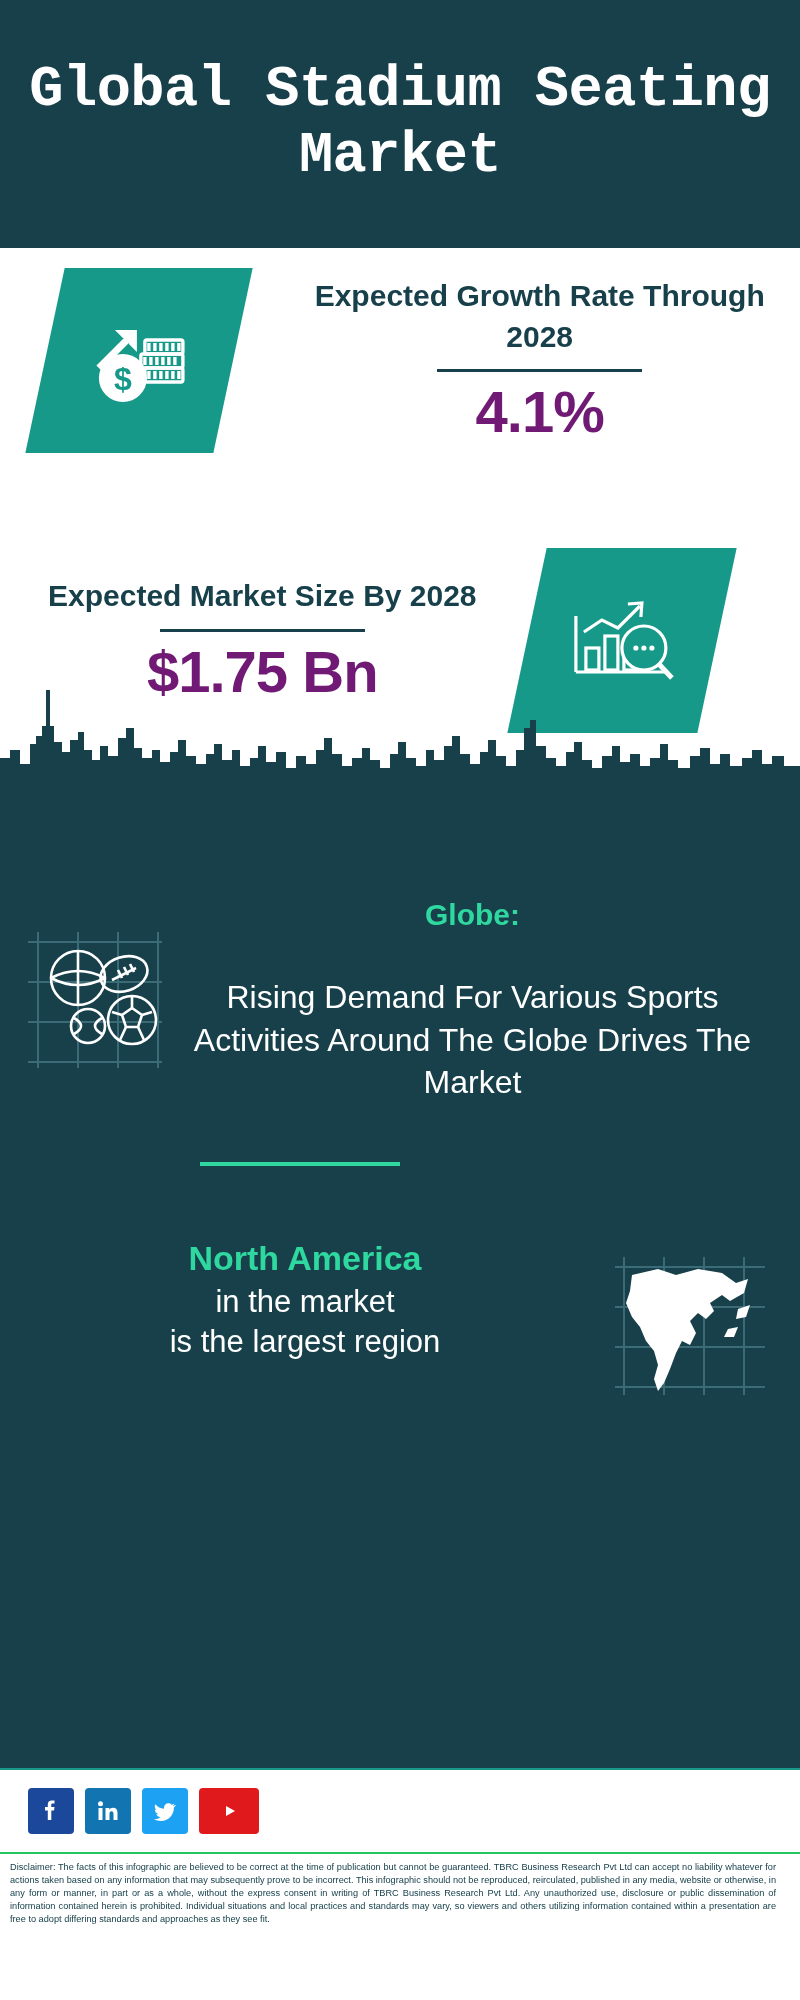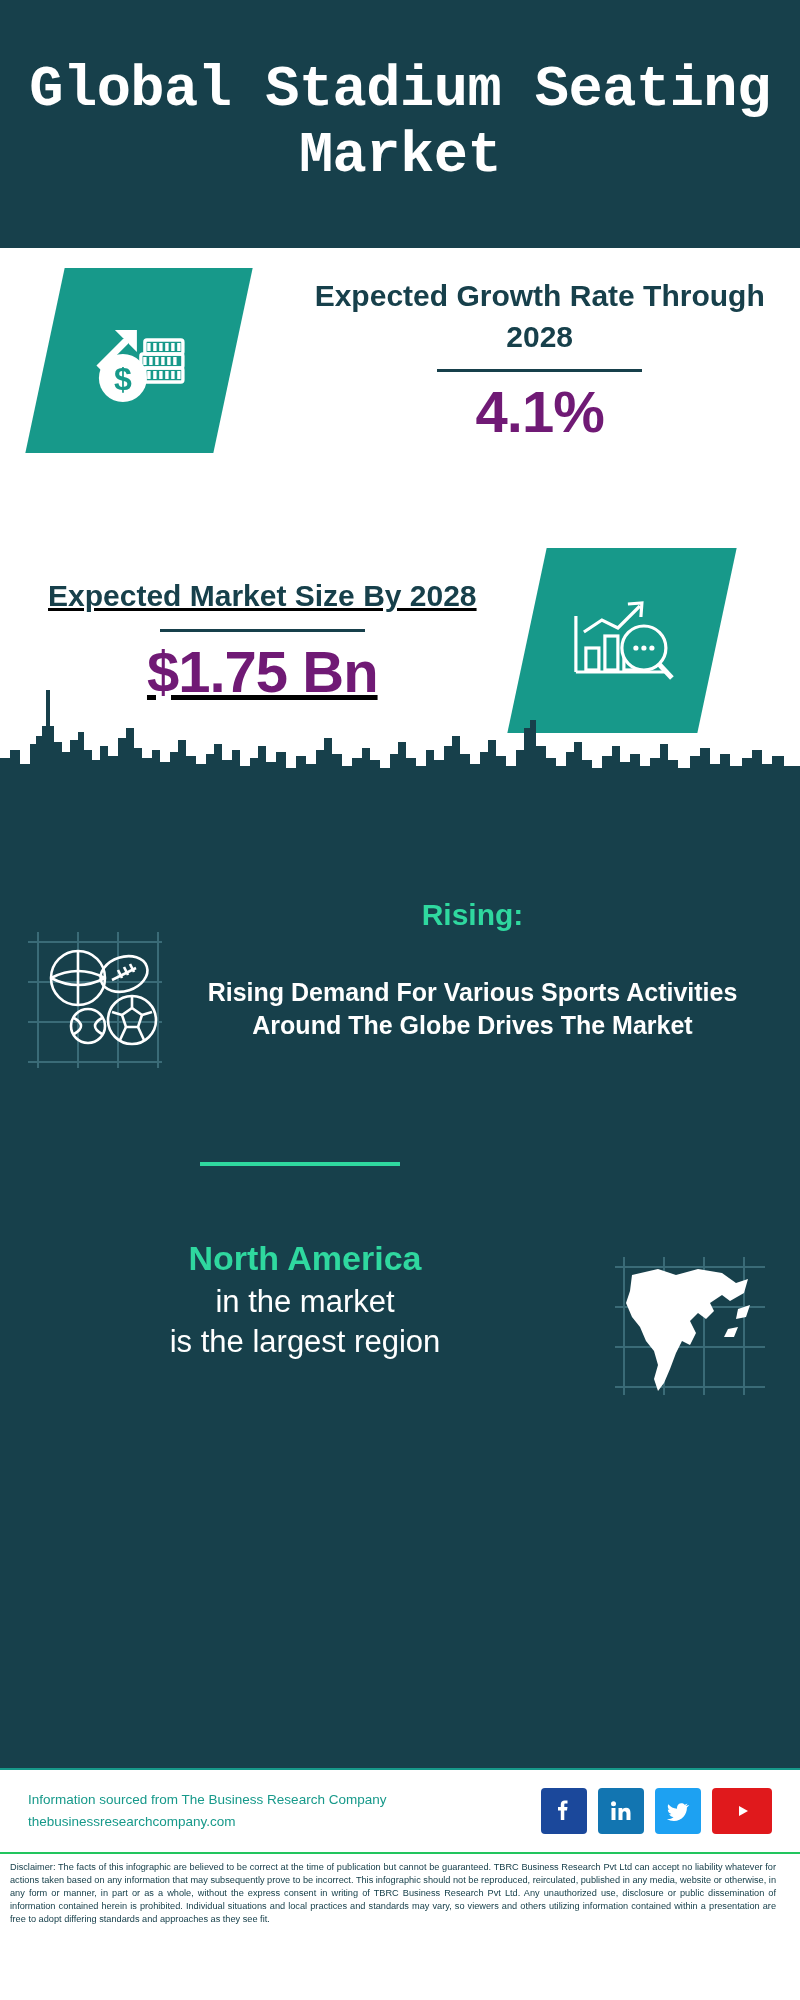--- a/index.html
+++ b/index.html
@@ -69,21 +69,21 @@
     letter-spacing:-1px;
   }
 
   
   .row1 { position:absolute; top:20px; left:0; width:800px; }
   .row1 .tile { margin-left:45px; }
   .row1 .stat-block { margin-left:46px; }
   .row1 .stat-rule { width:205px; }
 
   
-  .row2 { position:absolute; top:300px; left:0; width:800px;text-decoration:underline; }
+  .row2 { position:absolute; top:300px; left:0; width:800px; }
   .row2 .stat-block { margin-left:48px; }
   .row2 .stat-rule { width:205px; }
   .row2 .tile { margin-left:50px; }
 
   
   .dark-section {
     background:#17404b;
     position:relative;
     height:1000px;
   }
@@ -100,22 +100,22 @@
   .driver-icon { width:190px; display:flex; justify-content:center; padding-top:22px; }
   .driver-text { width:565px; text-align:center; }
   .driver-label {
     color:#2fd89f;
     font-size:30px;
     font-weight:bold;
     margin-bottom:12px;
   }
   .driver-desc {
     color:#ffffff;
-    font-size:25px;
-    font-weight:bold;
+    font-size:32px;
+    font-weight:normal;
     line-height:1.33;
     margin-top:44px;
   }
 
   .divider {
     position:absolute;
     top:394px;
     left:200px;
     width:200px;
     height:4px;
@@ -297,21 +297,21 @@
           <line x1="100" y1="120" x2="106" y2="107"></line>
           <line x1="124" y1="120" x2="118" y2="107"></line>
 
           <circle cx="68" cy="106" r="17"></circle>
           <path d="M54 98 Q68 106 54 114"></path>
           <path d="M82 98 Q68 106 82 114"></path>
         </g>
       </svg>
     </div>
     <div class="driver-text">
-      <div class="driver-label">Rising:</div>
+      <div class="driver-label">Globe:</div>
       <div class="driver-desc">Rising Demand For Various Sports Activities Around The Globe Drives The Market</div>
     </div>
   </div>
 
   <div class="divider"></div>
 
   <div class="region-row">
     <div class="region-text">
       <div class="region-name">North America</div>
       <div class="region-sub">in the market</div>
@@ -332,24 +332,20 @@
         <path fill="#ffffff" d="M22,26 L48,20 L66,26 L88,20 L112,24 L126,34 L138,30 L134,44 L120,52 L112,46 L100,54 L104,62 L96,70 L88,64 L80,72 L86,84 L80,96 L72,92 L66,104 L60,120 L54,134 L48,142 L44,130 L48,116 L44,102 L36,92 L30,78 L22,68 L16,54 L20,42 Z"></path>
         <path fill="#ffffff" d="M128,60 L140,56 L136,68 L126,70 Z"></path>
         <path fill="#ffffff" d="M118,80 L128,78 L124,88 L114,88 Z"></path>
       </svg>
     </div>
   </div>
 
 </div>
 
 <div class="footer">
-  <div>
-    <div class="footer-text">Information sourced from The Business Research Company</div>
-    <div class="footer-text">thebusinessresearchcompany.com</div>
-  </div>
   <div class="social">
     <div class="social-btn" style="background:#1b489b;">
       <svg width="24" height="26" viewBox="0 0 24 26">
         <path fill="#ffffff" d="M15.5 5.5h-2.2c-.7 0-1 .4-1 1.1V9h3.2l-.5 3.4h-2.7V22h-3.5v-9.6H6V9h2.8V6.5C8.8 3.9 10.3 2.4 12.9 2.4h2.6z"></path>
       </svg>
     </div>
     <div class="social-btn" style="background:#1275b1;">
       <svg width="26" height="26" viewBox="0 0 26 26">
         <rect x="3.5" y="10" width="4" height="12" fill="#ffffff"></rect>
         <circle cx="5.5" cy="5.7" r="2.5" fill="#ffffff"></circle>

